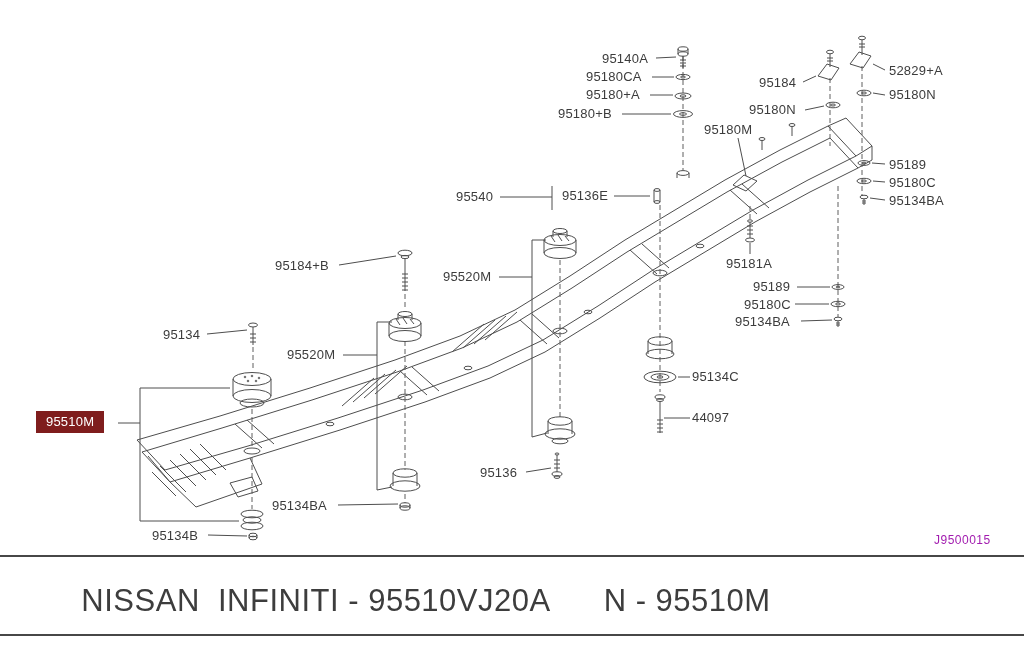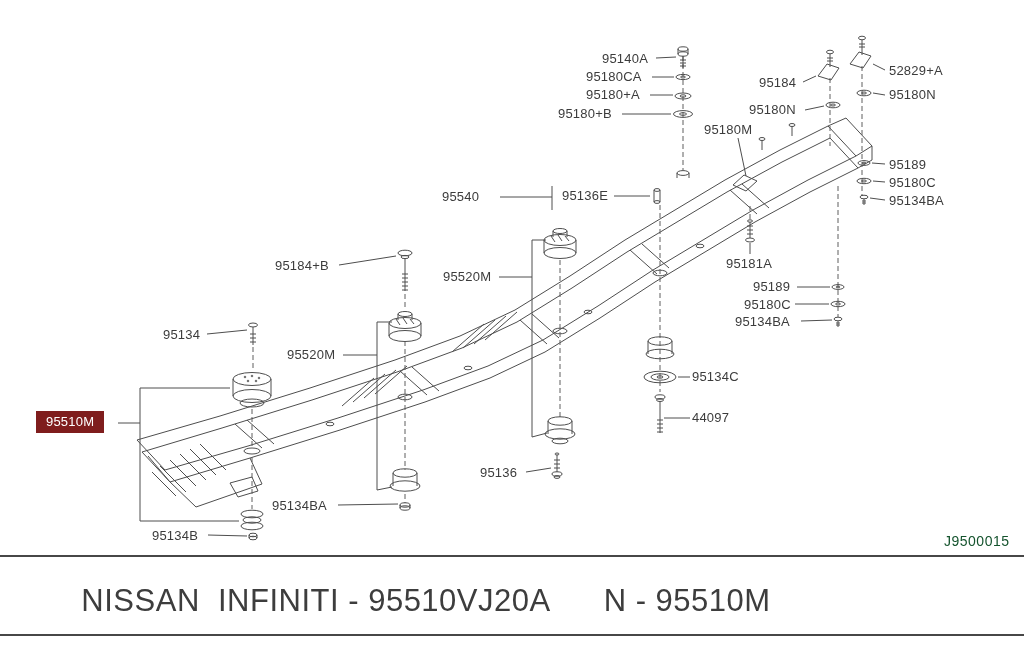--- a/index.html
+++ b/index.html
@@ -3,21 +3,21 @@
 <meta charset="utf-8">
 <style>
   * { margin:0; padding:0; box-sizing:border-box; }
   html,body { width:1024px; height:648px; background:#ffffff; overflow:hidden; }
   body { font-family:"Liberation Sans","DejaVu Sans",sans-serif; position:relative; }
   .diagram { position:absolute; left:0; top:0; width:872px; height:555px; }
   .diagram svg { position:absolute; left:0; top:0; }
   .lbl { position:absolute; font-size:13px; line-height:14px; color:#3c3c3c;
          white-space:nowrap; letter-spacing:0.2px; }
   .lbl.hl { background:#7f1d1d; color:#ffffff; padding:4px 10px; }
-  .watermark { position:absolute; left:934px; top:533px; font-size:14px; color:#14532d; letter-spacing:0.5px;margin-left:10px; }
+  .watermark { position:absolute; left:934px; top:533px; font-size:12px; color:#a21caf; letter-spacing:0.5px; }
   .footer-rule { position:absolute; left:0; width:1024px; height:2px; background:#474747; }
   .rule-top { top:555px; }
   .rule-bottom { top:634px; }
   .footer-text { position:absolute; left:0; width:852px; top:583px; text-align:center;
                  font-size:31px; color:#3d3d3d; white-space:pre; letter-spacing:0.5px; }
 </style>
 </head>
 <body>
 
 <div class="diagram">
@@ -283,21 +283,21 @@
   <div class="lbl" style="left:586px;top:88px">95180+A</div>
   <div class="lbl" style="left:558px;top:107px">95180+B</div>
   <div class="lbl" style="left:759px;top:76px">95184</div>
   <div class="lbl" style="left:749px;top:103px">95180N</div>
   <div class="lbl" style="left:889px;top:64px">52829+A</div>
   <div class="lbl" style="left:889px;top:88px">95180N</div>
   <div class="lbl" style="left:704px;top:123px">95180M</div>
   <div class="lbl" style="left:889px;top:158px">95189</div>
   <div class="lbl" style="left:889px;top:176px">95180C</div>
   <div class="lbl" style="left:889px;top:194px">95134BA</div>
-  <div class="lbl" style="left:442px;top:190px">95540</div>
+  <div class="lbl" style="left:456px;top:190px">95540</div>
   <div class="lbl" style="left:562px;top:189px">95136E</div>
   <div class="lbl" style="left:726px;top:257px">95181A</div>
   <div class="lbl" style="left:275px;top:259px">95184+B</div>
   <div class="lbl" style="left:443px;top:270px">95520M</div>
   <div class="lbl" style="left:753px;top:280px">95189</div>
   <div class="lbl" style="left:744px;top:298px">95180C</div>
   <div class="lbl" style="left:735px;top:315px">95134BA</div>
   <div class="lbl" style="left:163px;top:328px">95134</div>
   <div class="lbl" style="left:287px;top:348px">95520M</div>
   <div class="lbl" style="left:692px;top:370px">95134C</div>

